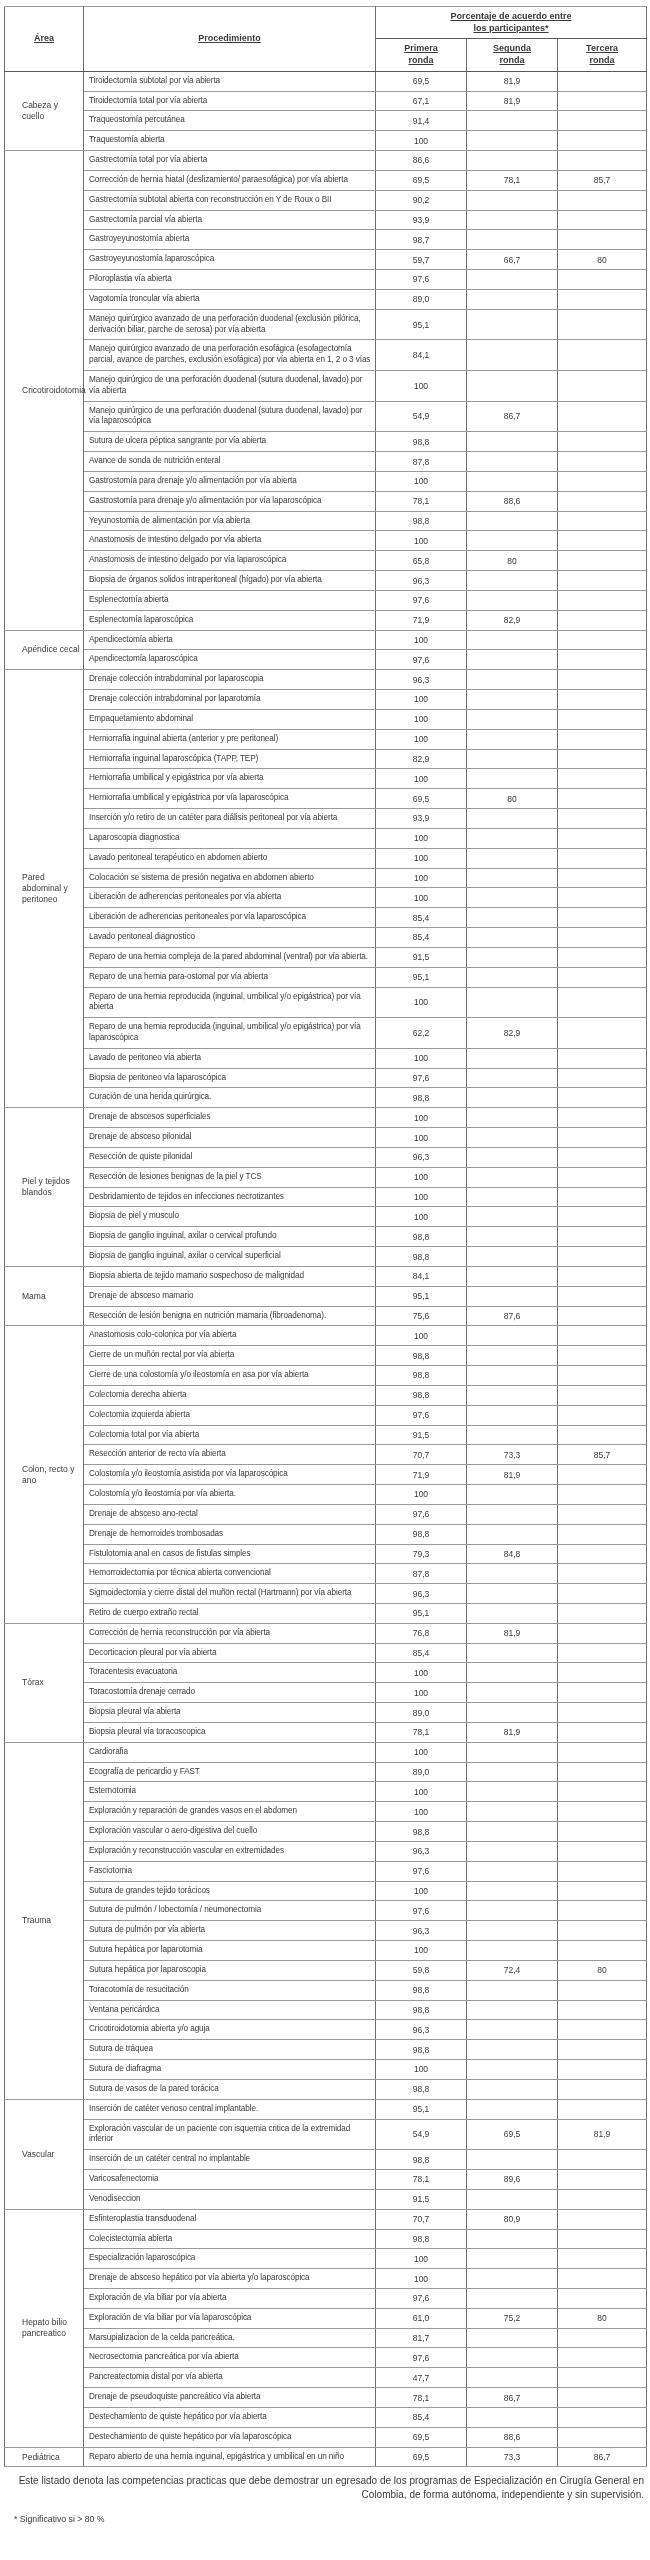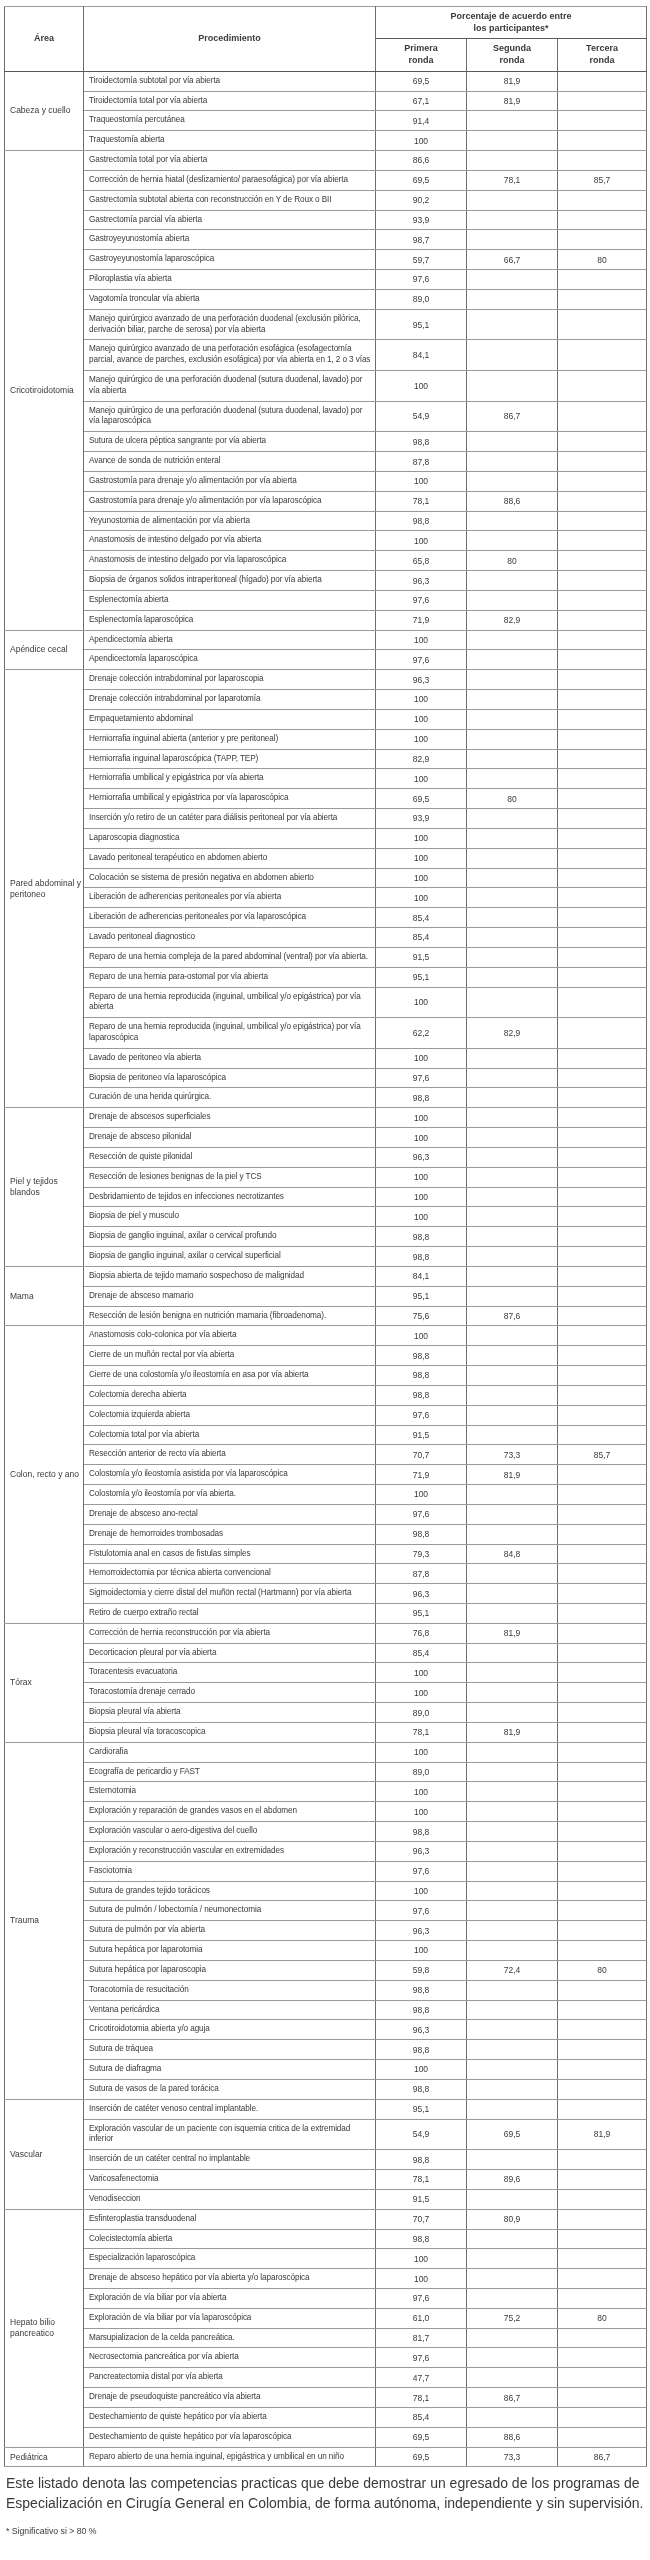--- a/index.html
+++ b/index.html
@@ -25,51 +25,53 @@
   table{border:1px solid #4f4f4f;}
   thead th{
     font-size:9px;
     font-weight:bold;
     text-align:center;
     vertical-align:middle;
     padding:4px 2px;
     line-height:1.3;
     white-space:pre-line;
     border-bottom:1px solid #5a5a5a;
+    text-decoration:underline;
   }
   tbody tr.group-start td{border-top:1.5px solid #5f5f5f;}
   .area-cell{
     font-size:8.5px;
     text-align:left;
     vertical-align:middle;
-    padding:3px 2px 3px 5px;
+    padding:3px 2px 3px 17px;
     line-height:1.3;
   }
   .proc-cell{
     font-size:8.2px;
     text-align:left;
     vertical-align:middle;
     padding:4px 3px 4px 5px;
     line-height:1.32;
     letter-spacing:-0.1px;
   }
   .val-cell{
     font-size:8.5px;
     text-align:center;
     vertical-align:middle;
     padding:4px 1px;
   }
   .footnote{
-    font-size:14px;
+    font-size:10px;
     line-height:1.4;
     margin:7px 2px 0 2px;
+    text-align:right;
   }
   .signote{
     font-size:8.7px;
-    margin:12px 2px 0 2px;
+    margin:12px 2px 0 10px;
   }
 </style>
 </head>
 <body>
 
 <div class="page">
   <table>
     <colgroup>
       <col style="width:79px">
       <col style="width:292px">

